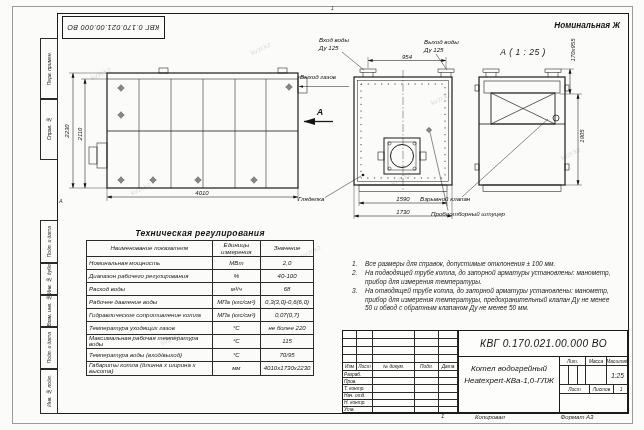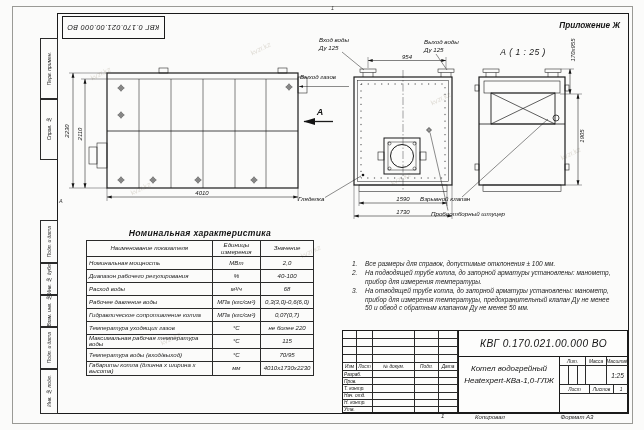--- a/index.html
+++ b/index.html
@@ -96,21 +96,21 @@
       <span class="vtext">Подп. и дата</span>
     </div>
   <div class="abs mcell" style="top:368px;height:44px">
       <span class="vtext">Инв. № подл.</span>
     </div>
 
   <div class="abs stamp">
       <span>КВГ 0.170.021.00.000 ВО</span>
     </div>
 
-  <div class="abs appendix">Приложение Ж</div>
+  <div class="abs appendix">Номинальная Ж</div>
 
   <svg class="abs" style="left:58px;top:14px" width="570" height="232" viewBox="0 0 570 232">
     <defs>
       <marker id="arr" viewBox="0 0 10 6" refX="9.5" refY="3" markerWidth="9" markerHeight="5.5" orient="auto-start-reverse">
         <path d="M0,0 L10,3 L0,6 Z" fill="#141414"></path>
       </marker>
       <g id="tgt" stroke="#141414" stroke-width="0.6" fill="none">
         <circle r="2.2"></circle>
           <line x1="-3.5" x2="3.5" y1="0" y2="0"></line>
           <line x1="0" x2="0" y1="-3.5" y2="3.5"></line>
@@ -243,21 +243,21 @@
       <text class="lbl" x="366" y="38">Ду 125</text>
       <text class="lbl" x="242" y="65">Выход газов</text>
       <text class="seca" x="262" y="101">А</text>
       <text class="lbl" x="240" y="187">Гляделка</text>
       <text class="lbl" x="362" y="187">Взрывной клапан</text>
       <text class="lbl" x="373" y="202">Пробоотборный штуцер</text>
     </g>
   </svg>
 
   <div class="abs spec">
-    <div class="spec-title">Номинальная характеристика</div>
+    <div class="spec-title">Техническая регулирования</div>
     <table class="spec-t">
       <tbody>
           <tr>
         <th style="width:134px">Наименование показателя</th>
         <th style="width:46px">
               <div>Единицы</div>
               <div>измерения</div>
             </th>
         <th style="width:48px">Значение</th>
       </tr>

